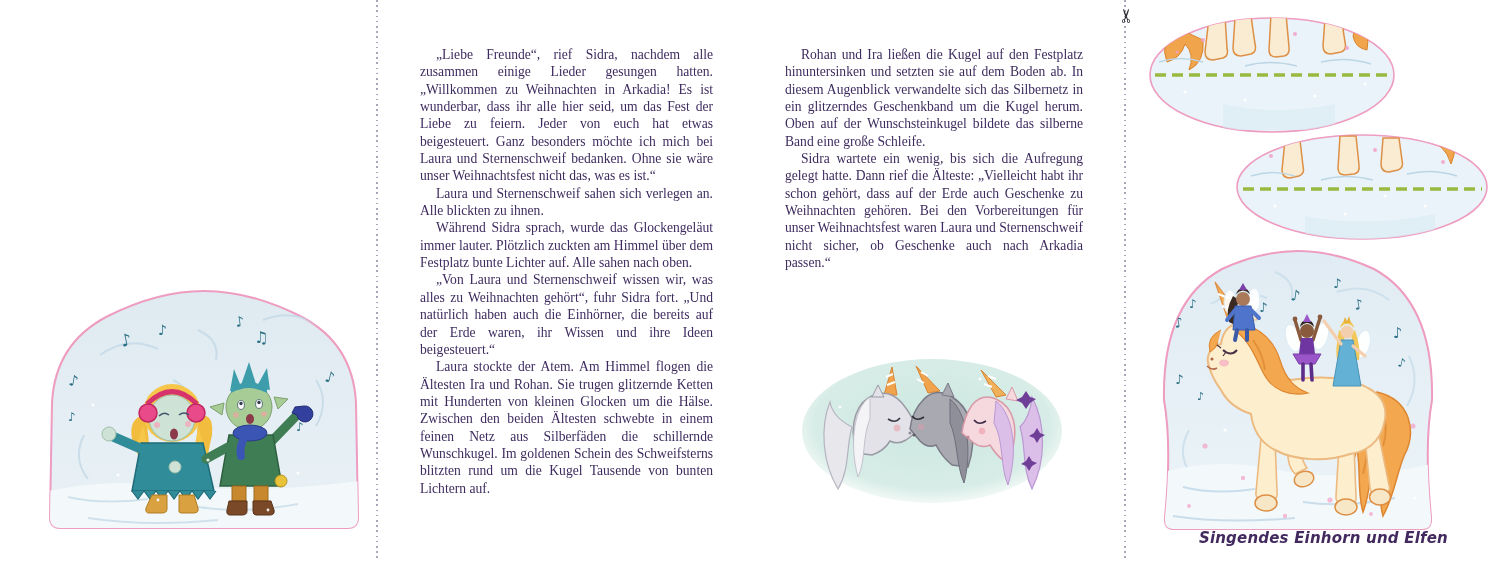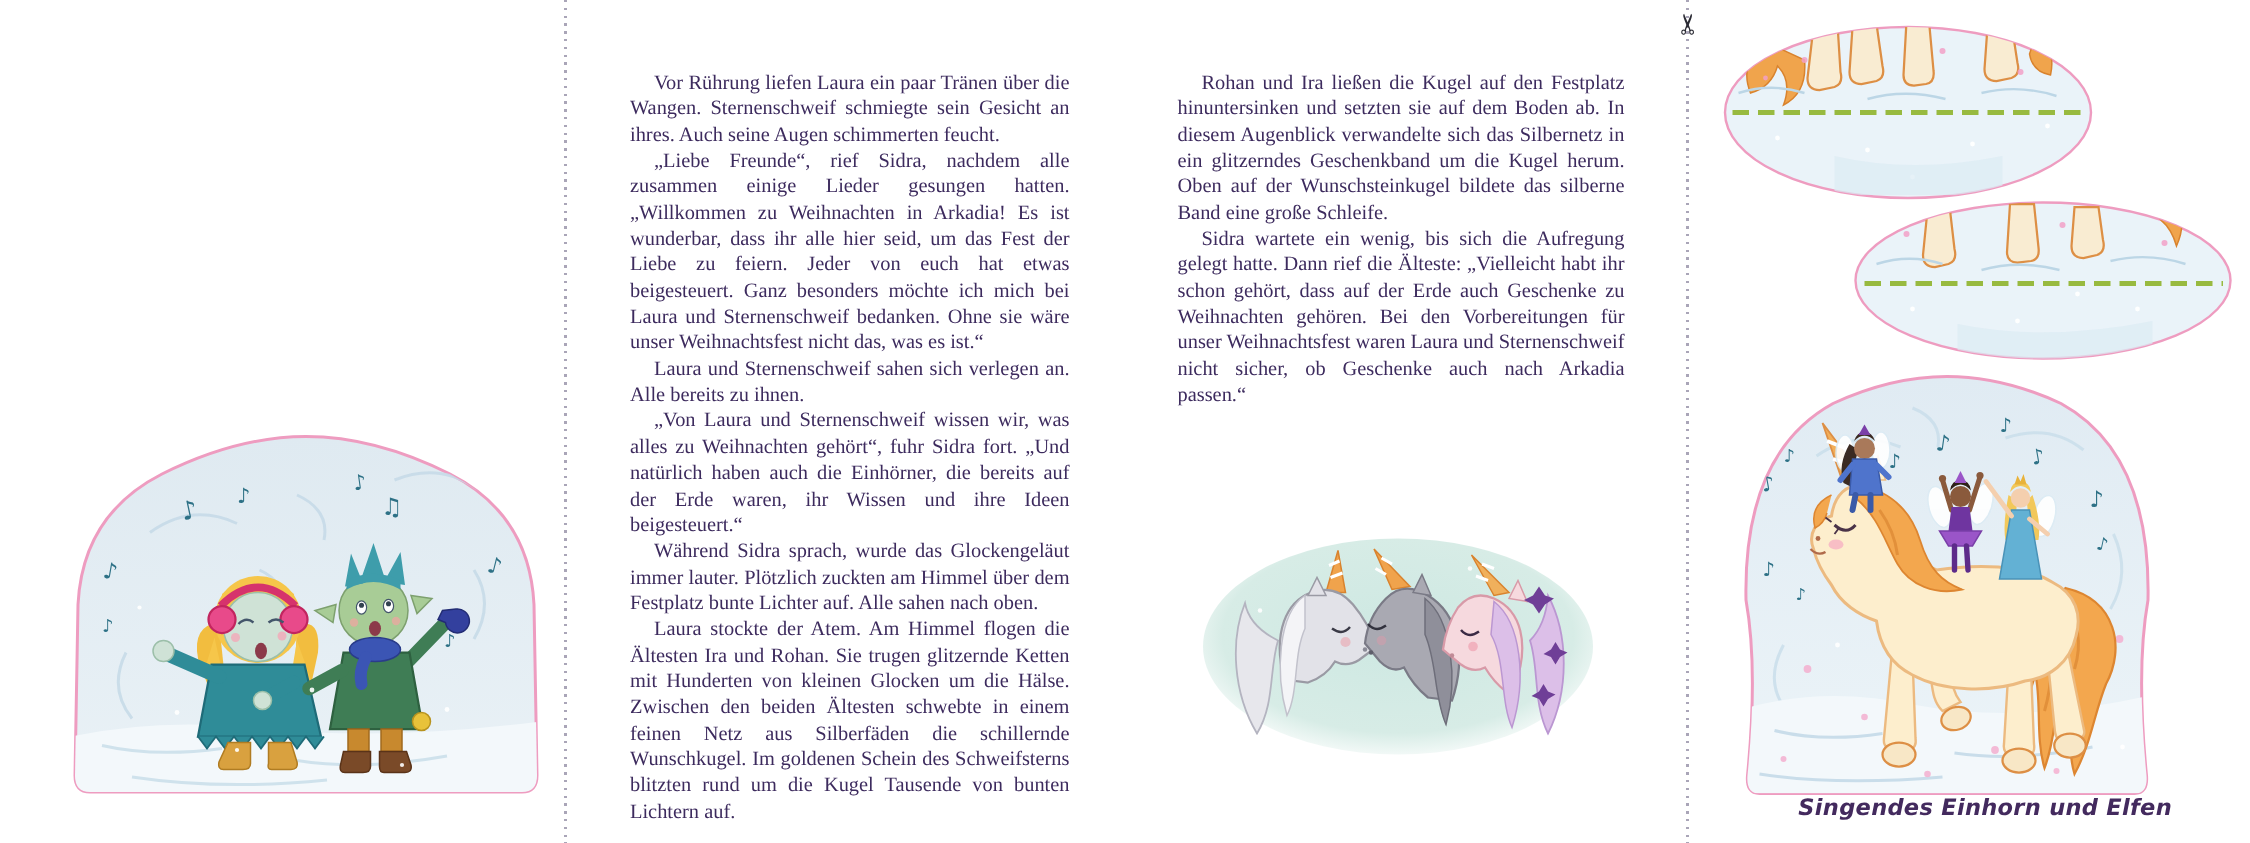--- a/index.html
+++ b/index.html
@@ -141,25 +141,24 @@
           <circle cx="160" cy="175" r="1.6"></circle>
           <circle cx="250" cy="188" r="1.6"></circle>
         <circle cx="110" cy="215" r="1.4"></circle>
           <circle cx="220" cy="225" r="1.4"></circle>
           <circle cx="45" cy="120" r="1.4"></circle>
       </g>
     </g>
   </svg>
 
   <div class="textcol col-left">
-    <p>Vor Rührung liefen Laura ein paar Tränen über die Wangen. Sternenschweif schmiegte sein Gesicht an ihres. Auch seine Augen schimmerten feucht.</p>
     <p>„Liebe Freunde“, rief Sidra, nachdem alle zusammen einige Lieder gesungen hatten. „Willkommen zu Weihnachten in Arkadia! Es ist wunderbar, dass ihr alle hier seid, um das Fest der Liebe zu feiern. Jeder von euch hat etwas beigesteuert. Ganz besonders möchte ich mich bei Laura und Sternenschweif bedanken. Ohne sie wäre unser Weihnachtsfest nicht das, was es ist.“</p>
-    <p>Laura und Sternenschweif sahen sich verlegen an. Alle bereits zu ihnen.</p>
+    <p>Laura und Sternenschweif sahen sich verlegen an. Alle blickten zu ihnen.</p>
+    <p>Während Sidra sprach, wurde das Glockengeläut immer lauter. Plötzlich zuckten am Himmel über dem Festplatz bunte Lichter auf. Alle sahen nach oben.</p>
     <p>„Von Laura und Sternenschweif wissen wir, was alles zu Weihnachten gehört“, fuhr Sidra fort. „Und natürlich haben auch die Einhörner, die bereits auf der Erde waren, ihr Wissen und ihre Ideen beigesteuert.“</p>
-    <p>Während Sidra sprach, wurde das Glockengeläut immer lauter. Plötzlich zuckten am Himmel über dem Festplatz bunte Lichter auf. Alle sahen nach oben.</p>
     <p>Laura stockte der Atem. Am Himmel flogen die Ältesten Ira und Rohan. Sie trugen glitzernde Ketten mit Hunderten von kleinen Glocken um die Hälse. Zwischen den beiden Ältesten schwebte in einem feinen Netz aus Silberfäden die schillernde Wunschkugel. Im goldenen Schein des Schweifsterns blitzten rund um die Kugel Tausende von bunten Lichtern auf.</p>
   </div>
 
   <div class="textcol col-right">
     <p>Rohan und Ira ließen die Kugel auf den Festplatz hinuntersinken und setzten sie auf dem Boden ab. In diesem Augenblick verwandelte sich das Silbernetz in ein glitzerndes Geschenkband um die Kugel herum. Oben auf der Wunschsteinkugel bildete das silberne Band eine große Schleife.</p>
     <p>Sidra wartete ein wenig, bis sich die Aufregung gelegt hatte. Dann rief die Älteste: „Vielleicht habt ihr schon gehört, dass auf der Erde auch Geschenke zu Weihnachten gehören. Bei den Vorbereitungen für unser Weihnachtsfest waren Laura und Sternenschweif nicht sicher, ob Geschenke auch nach Arkadia passen.“</p>
   </div>
 
   <svg style="left:800px; top:357px;" width="265" height="150" viewBox="0 0 265 150">
     <defs>

